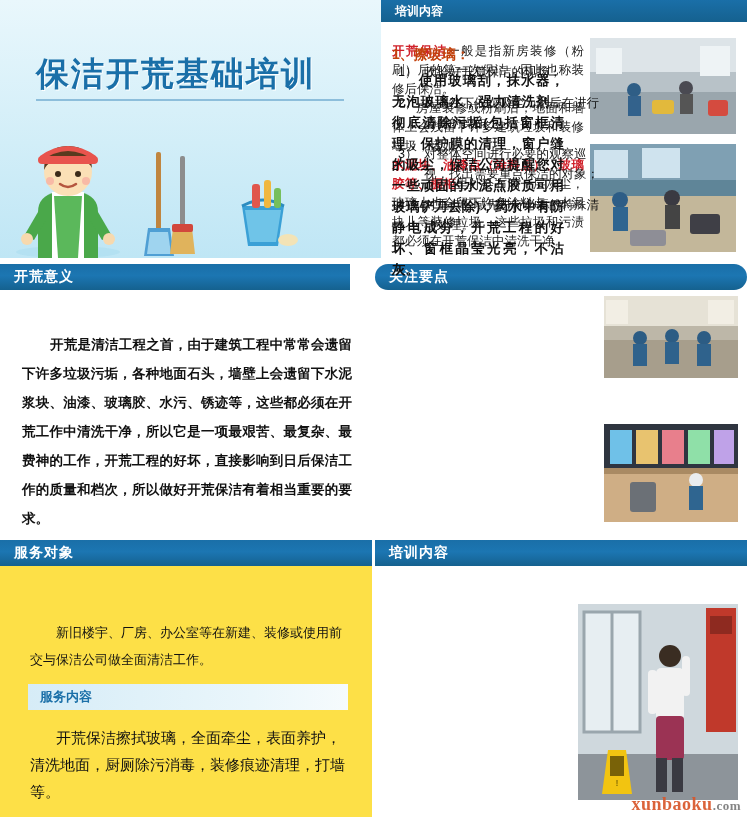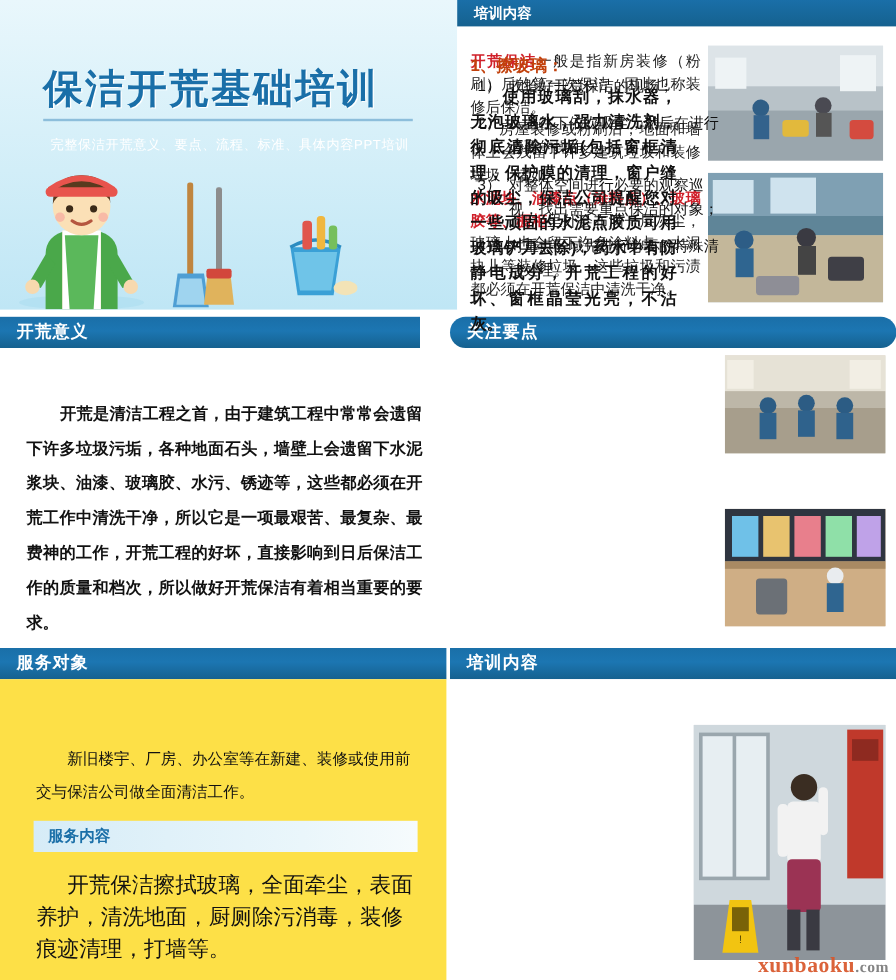--- a/index.html
+++ b/index.html
@@ -165,21 +165,21 @@
     left: 28px; top: 118px;
     width: 320px; height: 26px;
     background: linear-gradient(to right, #d6ecf7 0%, #eaf6fb 70%, #f6fbfd 100%);
     display: flex; align-items: center;
     padding-left: 12px;
     color: #1a6fa8; font-weight: bold; font-size: 13px;
   }
   .sec3-p2 {
     position: absolute;
     left: 30px; top: 158px; width: 320px;
-    font-size: 18px; line-height: 27px; color: #111;
+    font-size: 15px; line-height: 27px; color: #111;
     text-indent: 26px; margin: 0;
   }
 
   .sec3-right {
     position: absolute;
     left: 375px; top: 566px; width: 372px; height: 251px;
     background: #ffffff;
   }
   .item-title {
     position: absolute;
@@ -208,21 +208,20 @@
   .watermark .dotcom { color: #7a7a7a; font-size: 13px; }
 </style>
 </head>
 <body>
 
 <div id="page">
 
   <div class="top-left">
     <div class="top-left-title">保洁开荒基础培训</div>
     <div class="title-underline"></div>
-    <div class="top-left-sub">完整保洁开荒意义、要点、流程、标准、具体内容PPT培训</div>
 
     <svg class="illus ill-person" viewBox="0 0 120 118">
       <ellipse cx="60" cy="112" rx="52" ry="6" fill="#a9dcef" opacity="0.55"></ellipse>
 
       <path d="M30 118 L30 72 Q30 56 48 52 L72 52 Q90 56 90 72 L90 118 Z" fill="#4aa84a"></path>
       <path d="M44 52 L76 52 L76 118 L44 118 Z" fill="#f5d9a8"></path>
       <rect x="44" y="52" width="32" height="66" fill="#ffffff"></rect>
       <path d="M46 56 L74 56 L70 118 L50 118 Z" fill="#5bb85b"></path>
 
       <path d="M30 72 L16 96 L26 100 L38 80 Z" fill="#4aa84a"></path>

